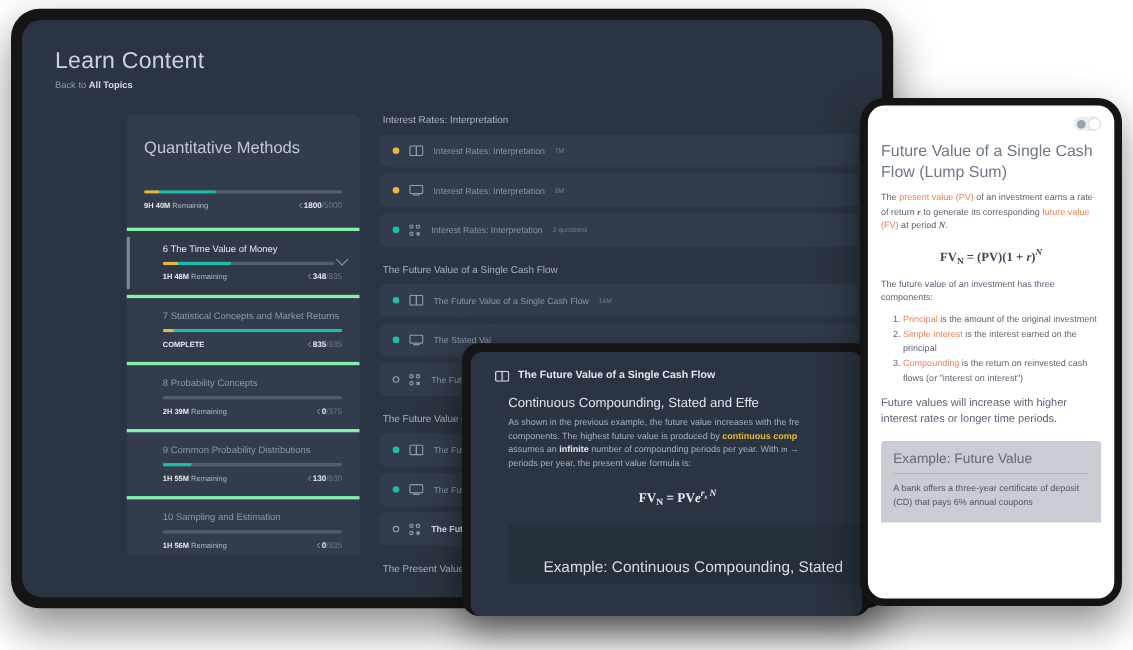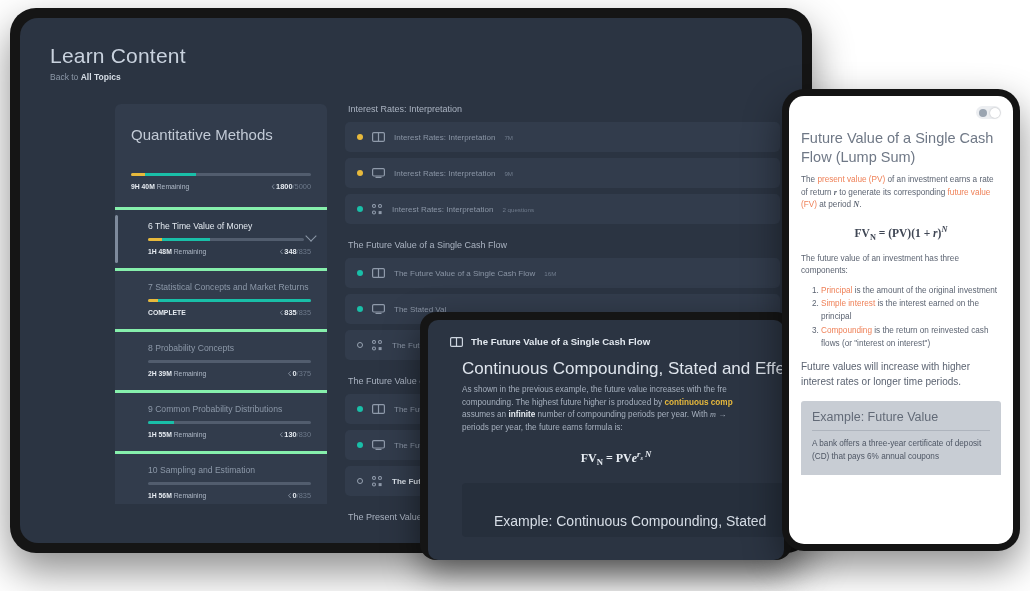--- a/index.html
+++ b/index.html
@@ -128,21 +128,21 @@
     width: 356px; height: 240px;
     background: #2b3442; border-radius: 10px;
     overflow: hidden;
   }
   .ov-crumb {
     display: flex; align-items: center; gap: 8px;
     padding: 16px 0 0 22px;
   }
   .ov-crumb span { font-size: 9.6px; color: #e2e8ef; font-weight: 700; }
   .ov-h1 {
-    font-size: 17px; color: #dfe5ed; font-weight: 400;
+    font-size: 12px; color: #dfe5ed; font-weight: 400;
     margin: 12px 0 5px 34px; white-space: nowrap;
   }
   .ov-p {
     font-size: 8.2px; line-height: 1.55; color: #a6b0be;
     margin-left: 34px; width: 360px;
   }
   .ov-p b { color: #e7ecf2; }
   .ov-p .hl { color: #e7b93c; font-weight: 700; }
   .ov-p i { font-family: "Liberation Serif", serif; font-style: italic; }
   .ov-formula {
@@ -448,23 +448,23 @@
           <rect x="0.6" y="0.6" width="11.8" height="8.8" rx="1.2" fill="none" stroke="#cdd5df" stroke-width="1.2"></rect>
           <line x1="6.5" y1="1" x2="6.5" y2="9" stroke="#cdd5df" stroke-width="1.2"></line>
         </svg>
         <span>The Future Value of a Single Cash Flow</span>
       </div>
 
       <div class="ov-h1">Continuous Compounding, Stated and Effe</div>
 
       <div class="ov-p">
         <span>As shown in the previous example, the future value increases with the fre</span><br>
-        <span>compounding. The highest future higher is produced by </span><span class="hl">continuous comp</span><br>
+        <span>components. The highest future value is produced by </span><span class="hl">continuous comp</span><br>
         <span>assumes an </span><b>infinite</b><span> number of compounding periods per year. With </span><i>m</i><span> →</span><br>
-        <span>periods per year, the future earns formula is:</span>
+        <span>periods per year, the present value formula is:</span>
       </div>
 
       <div class="ov-formula">
         FV<sub>N</sub> = PV<i style="font-style:italic">e</i><sup><i style="font-style:italic">r<sub>s</sub> N</i></sup>
       </div>
 
       <div class="ov-examplebox">
         <span>Example: Continuous Compounding, Stated</span>
       </div>
 

